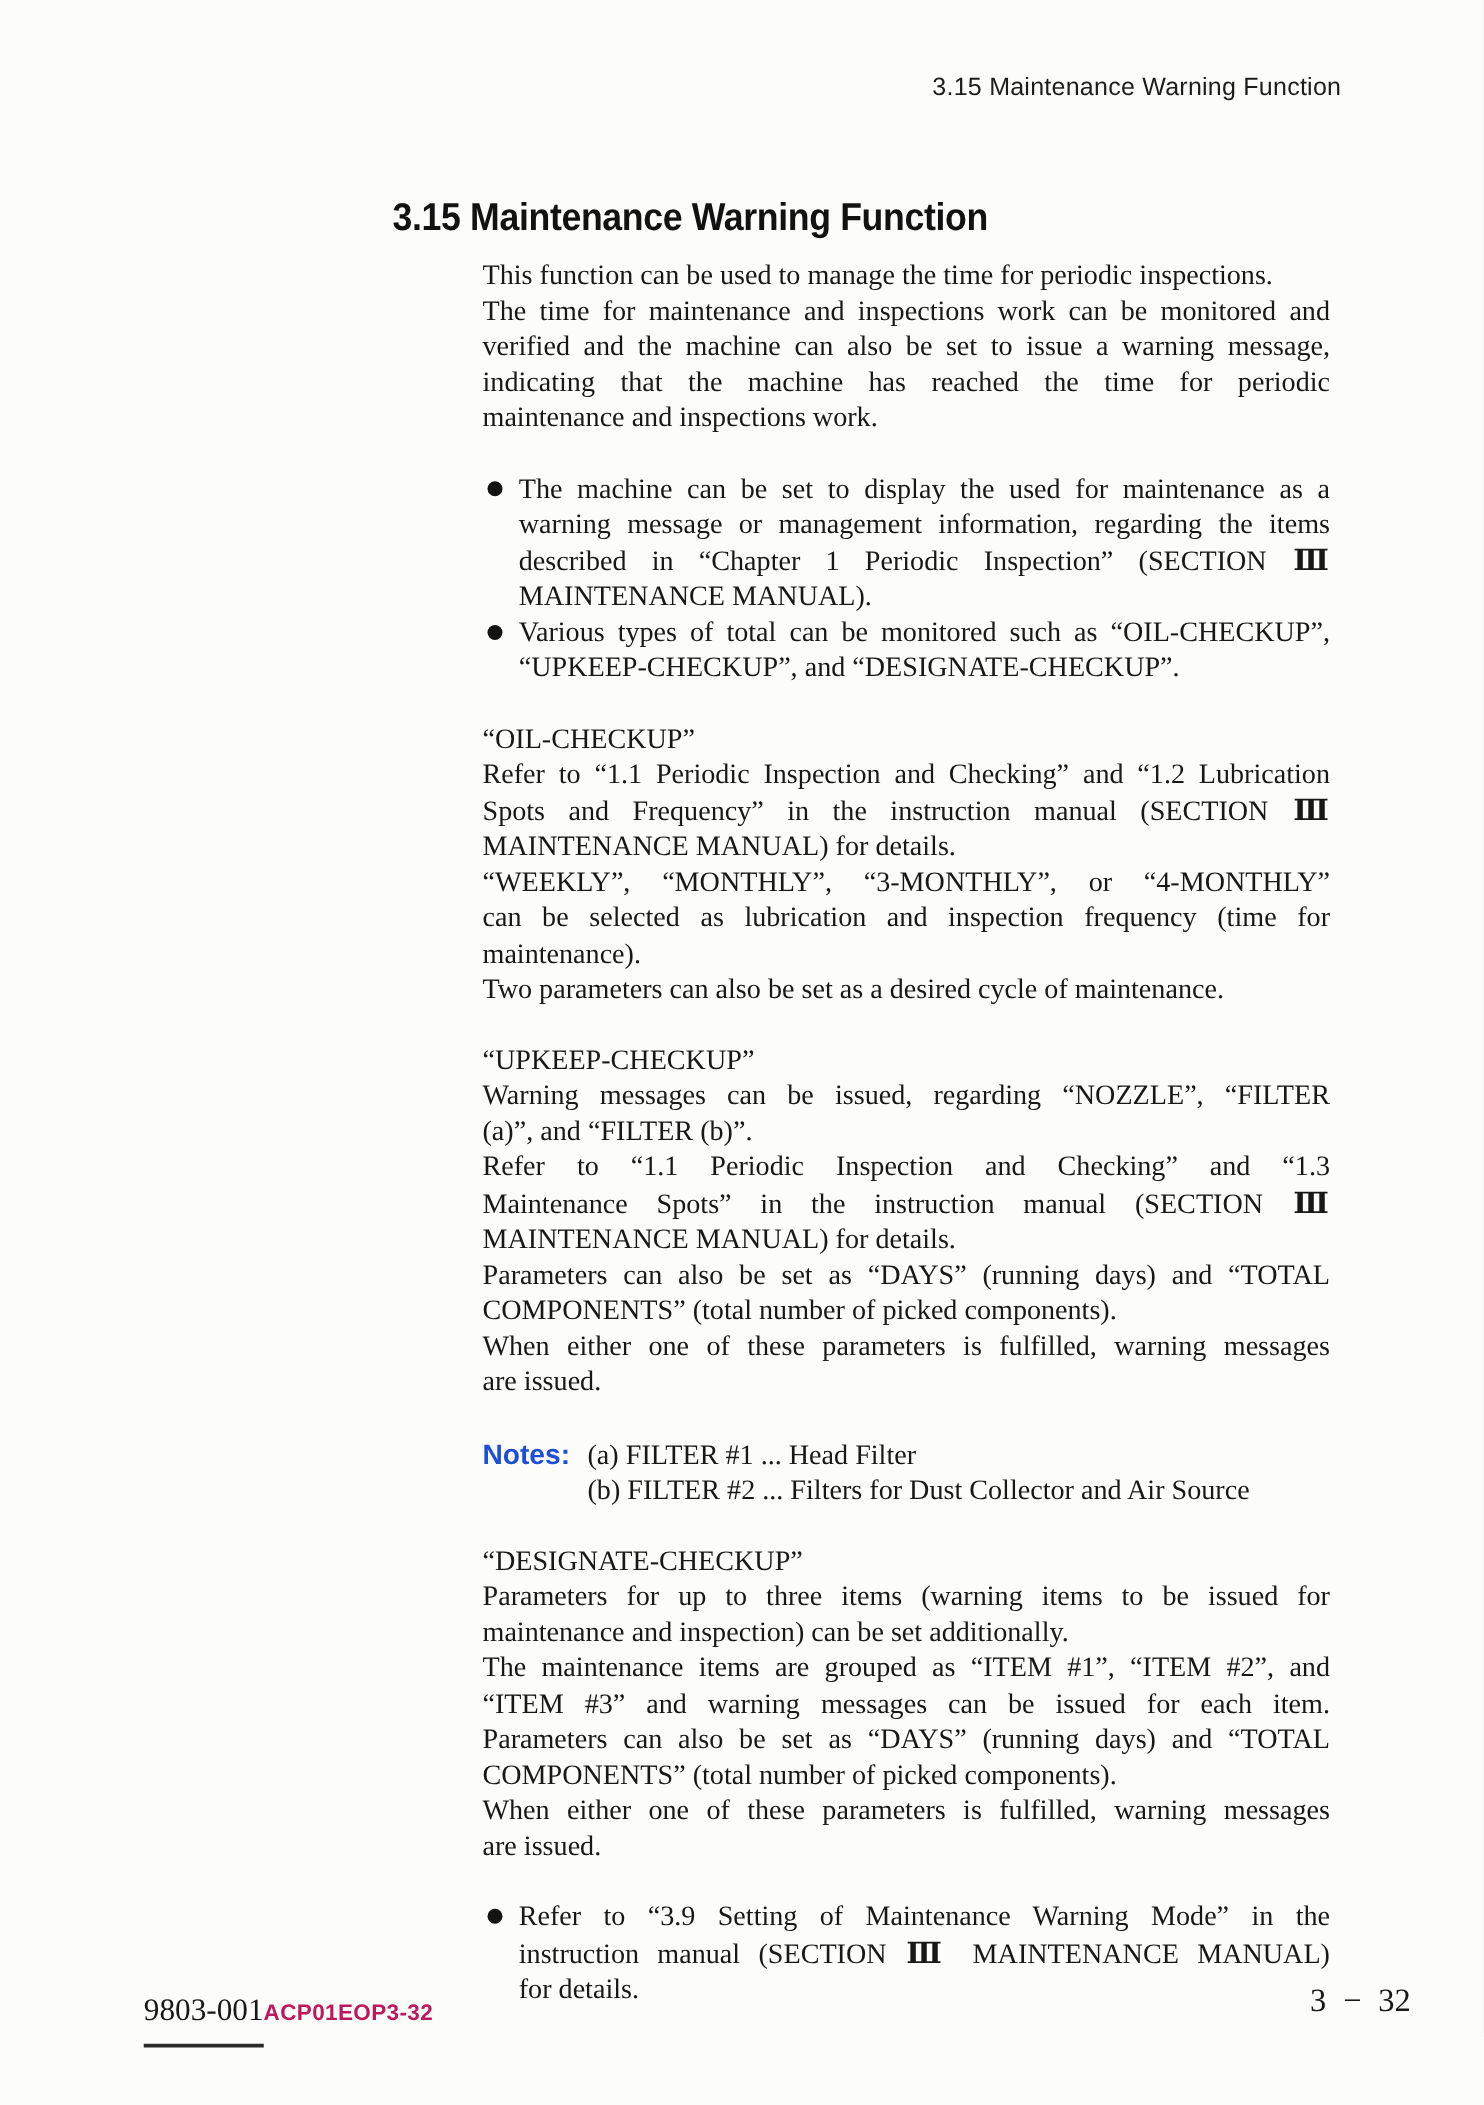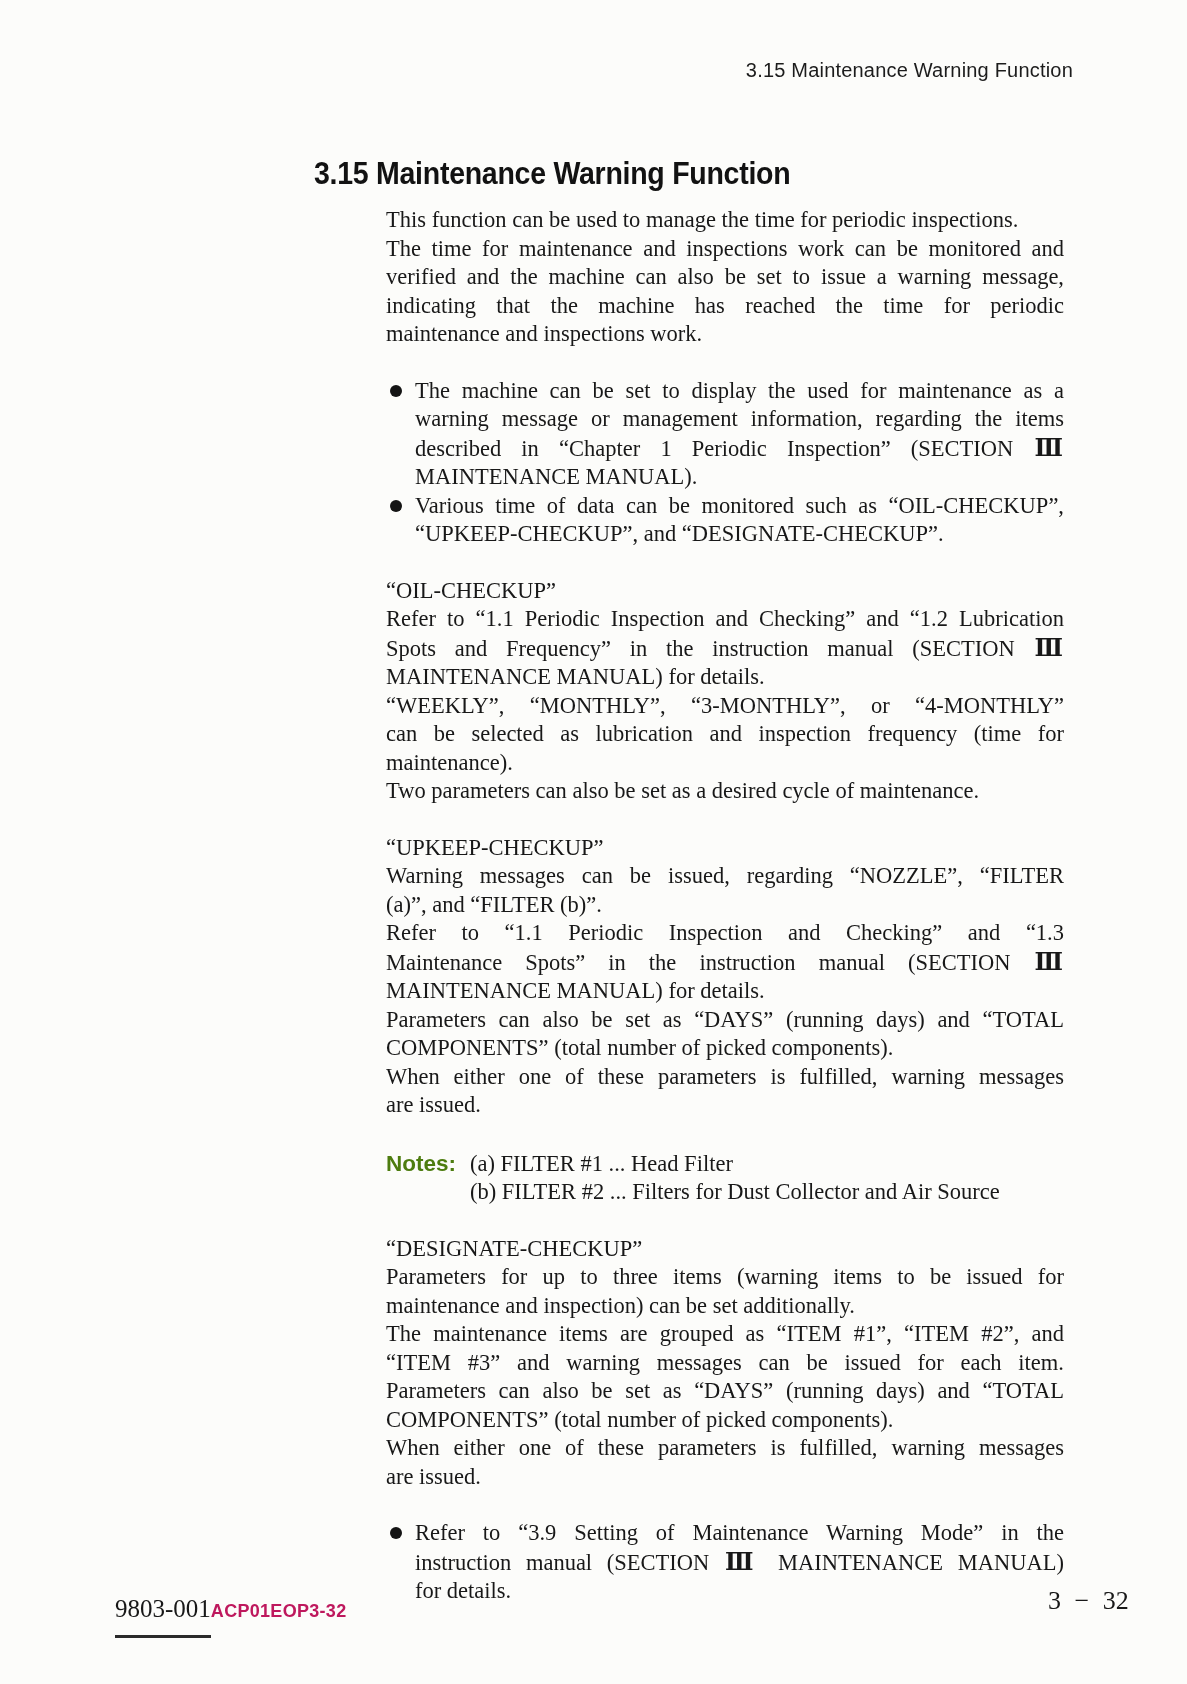--- a/index.html
+++ b/index.html
@@ -49,21 +49,21 @@
     position:absolute; left:4px; top:8px;
     width:12px; height:12px; border-radius:50%;
     background:#141414;
   }
   .notes { position:relative; padding-left:84px; }
   .notes-label {
     position:absolute; left:0; top:0;
     font-family:"Liberation Sans", sans-serif;
     font-weight:bold;
     font-size:22.5px;
-    color:#4d7c0f;
+    color:#1d4ed8;
   }
   .rn {
     font-family:"DejaVu Serif","DejaVu Sans",serif;
     font-weight:bold;
     font-size:1.04em;
     padding:0 1px;
   }
   
   .footer-left {
     position:absolute; left:115px; top:1594px;
@@ -107,21 +107,21 @@
       <div class="block bullets">
         <div class="bullet-item">
           <span class="bullet-dot"></span>
           <div class="tline just">The machine can be set to display the used for maintenance as a</div>
           <div class="tline just">warning message or management information, regarding the items</div>
           <div class="tline just">described in “Chapter 1 Periodic Inspection” (SECTION <span class="rn">Ⅲ</span></div>
           <div class="tline">MAINTENANCE MANUAL).</div>
         </div>
         <div class="bullet-item">
           <span class="bullet-dot"></span>
-          <div class="tline just">Various time of data can be monitored such as “OIL-CHECKUP”,</div>
+          <div class="tline just">Various types of total can be monitored such as “OIL-CHECKUP”,</div>
           <div class="tline">“UPKEEP-CHECKUP”, and “DESIGNATE-CHECKUP”.</div>
         </div>
       </div>
       <div class="block para">
         <div class="tline">“OIL-CHECKUP”</div>
         <div class="tline just">Refer to “1.1 Periodic Inspection and Checking” and “1.2 Lubrication</div>
         <div class="tline just">Spots and Frequency” in the instruction manual (SECTION <span class="rn">Ⅲ</span></div>
         <div class="tline">MAINTENANCE MANUAL) for details.</div>
         <div class="tline just">“WEEKLY”, “MONTHLY”, “3-MONTHLY”, or “4-MONTHLY”</div>
         <div class="tline just">can be selected as lubrication and inspection frequency (time for</div>

